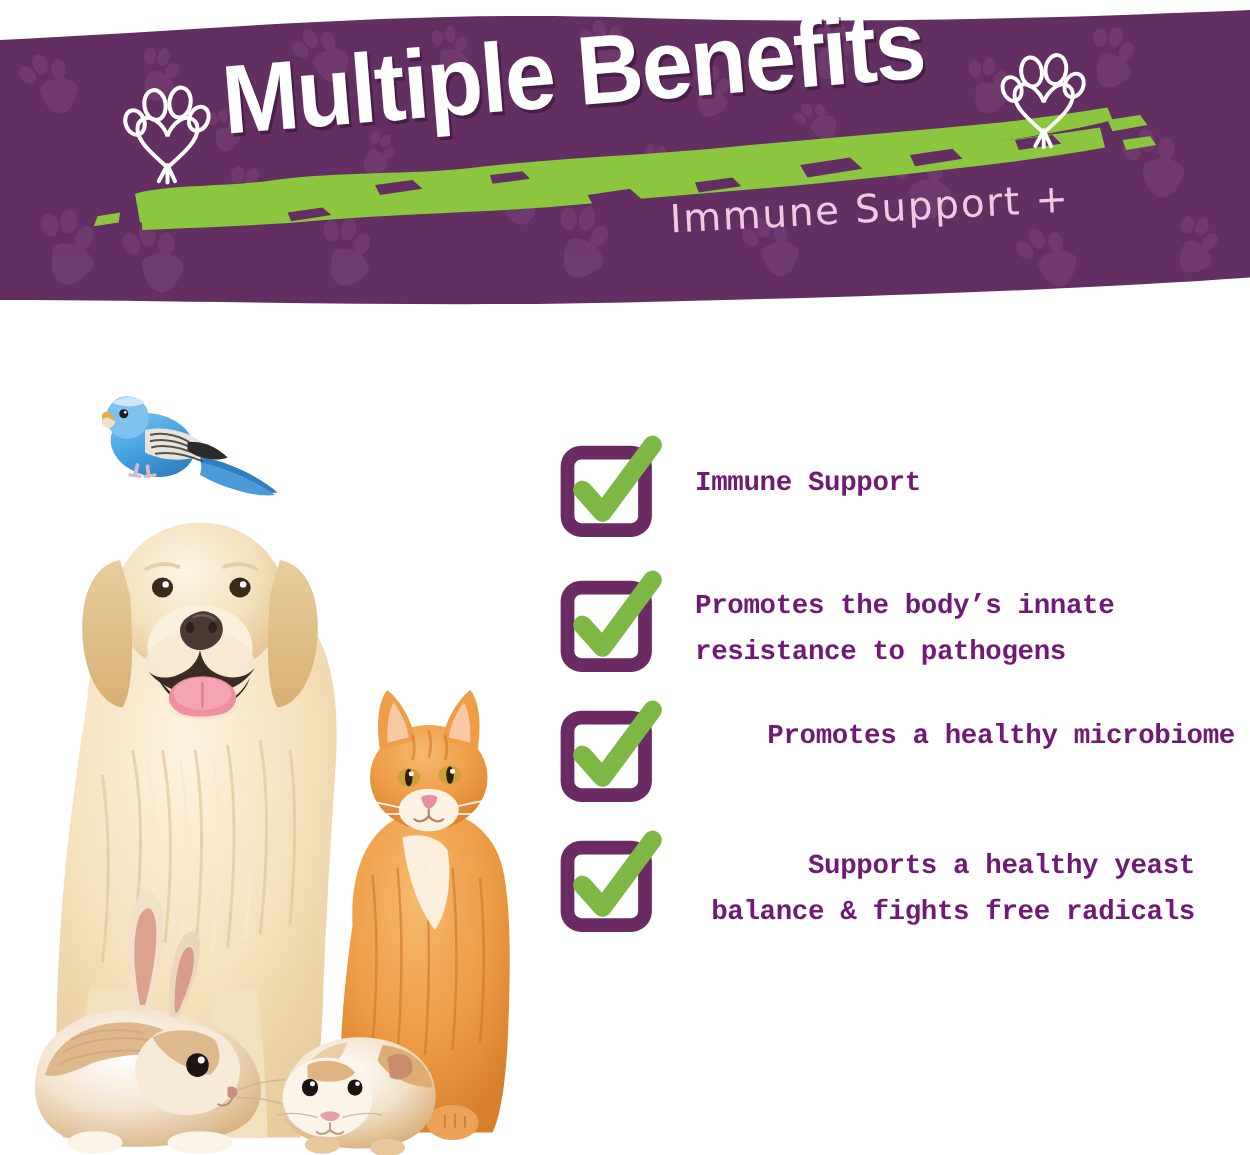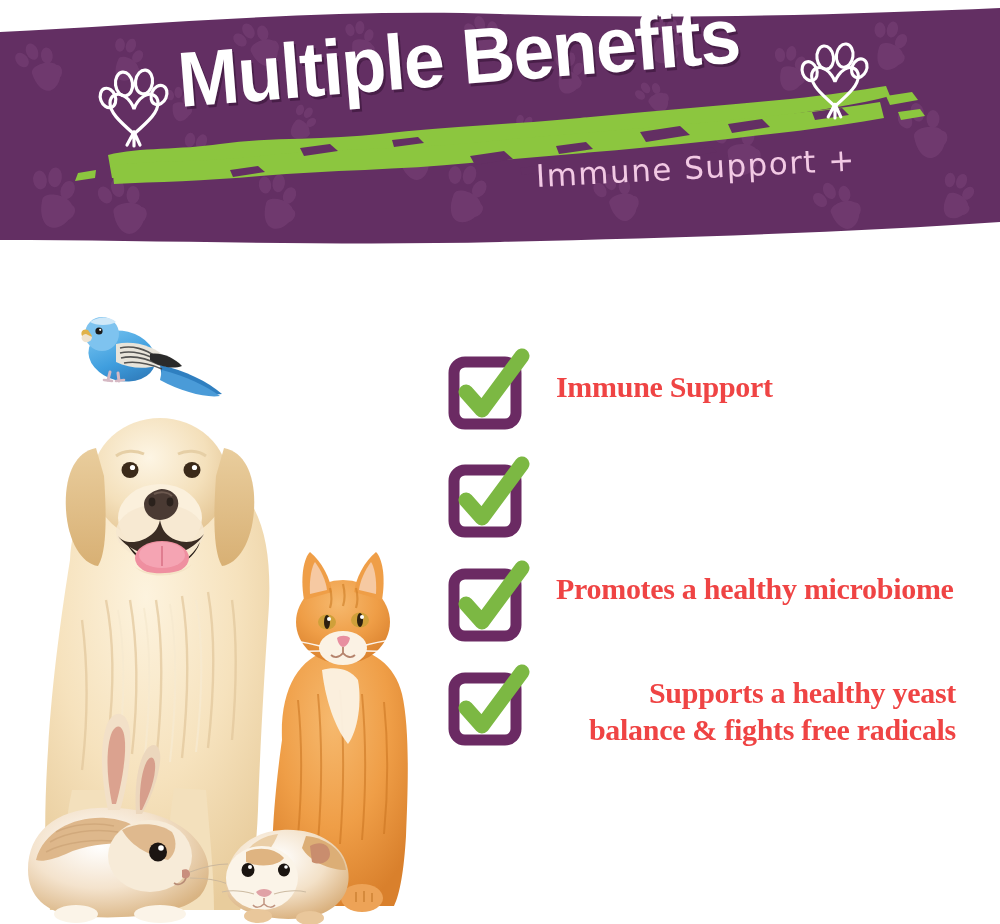--- a/index.html
+++ b/index.html
@@ -67,32 +67,32 @@
   .benefit-row:last-child{margin-bottom:0;text-align:right;}
   .cbox{
     flex:0 0 auto;
     width:80px;height:80px;
     position:relative;
     margin-right:28px;
     margin-top:2px;
   }
   .cbox svg{position:absolute;left:0;top:0;overflow:visible;}
   .benefit-text{
-    color:#ef4444;
-    font-family:Liberation Serif, serif;
+    color:#701a75;
+    font-family:Liberation Mono, monospace;
     font-weight:bold;
-    font-size:30px;
+    font-size:22px;
     line-height:37px;
     letter-spacing:-0.3px;
     padding-top:8px;
     max-width:400px;
   }
   .benefit-row.r1 .benefit-text{padding-top:18px;}
   .benefit-row.r2{margin-top:26px;}
-  .benefit-row.r3{margin-top:22px;}
+  .benefit-row.r3{margin-top:22px;justify-content:space-between;}
   .benefit-row.r4{margin-top:22px;}
   .benefit-row.r3 .benefit-text{padding-top:8px;}
 
   
   #pets{
     position:absolute;
     left:10px;top:270px;
     width:430px;height:654px;
   }
   #pets svg{display:block;}
@@ -480,20 +480,21 @@
     <div class="benefit-text">Immune Support</div>
   </div>
 
   <div class="benefit-row r2">
     <div class="cbox">
       <svg width="80" height="80" viewBox="0 0 80 80">
         <rect x="6" y="10" width="62" height="62" rx="11" ry="11" fill="none" stroke="#6b2a63" stroke-width="11"></rect>
         <path d="M18,40 L34,58 L74,4" fill="none" stroke="#7cb843" stroke-width="15" stroke-linecap="round" stroke-linejoin="round"></path>
       </svg>
     </div>
+    <div class="benefit-text">Promotes the body’s innate resistance to pathogens</div>
   </div>
 
   <div class="benefit-row r3">
     <div class="cbox">
       <svg width="80" height="80" viewBox="0 0 80 80">
         <rect x="6" y="10" width="62" height="62" rx="11" ry="11" fill="none" stroke="#6b2a63" stroke-width="11"></rect>
         <path d="M18,40 L34,58 L74,4" fill="none" stroke="#7cb843" stroke-width="15" stroke-linecap="round" stroke-linejoin="round"></path>
       </svg>
     </div>
     <div class="benefit-text">Promotes a healthy microbiome</div>

